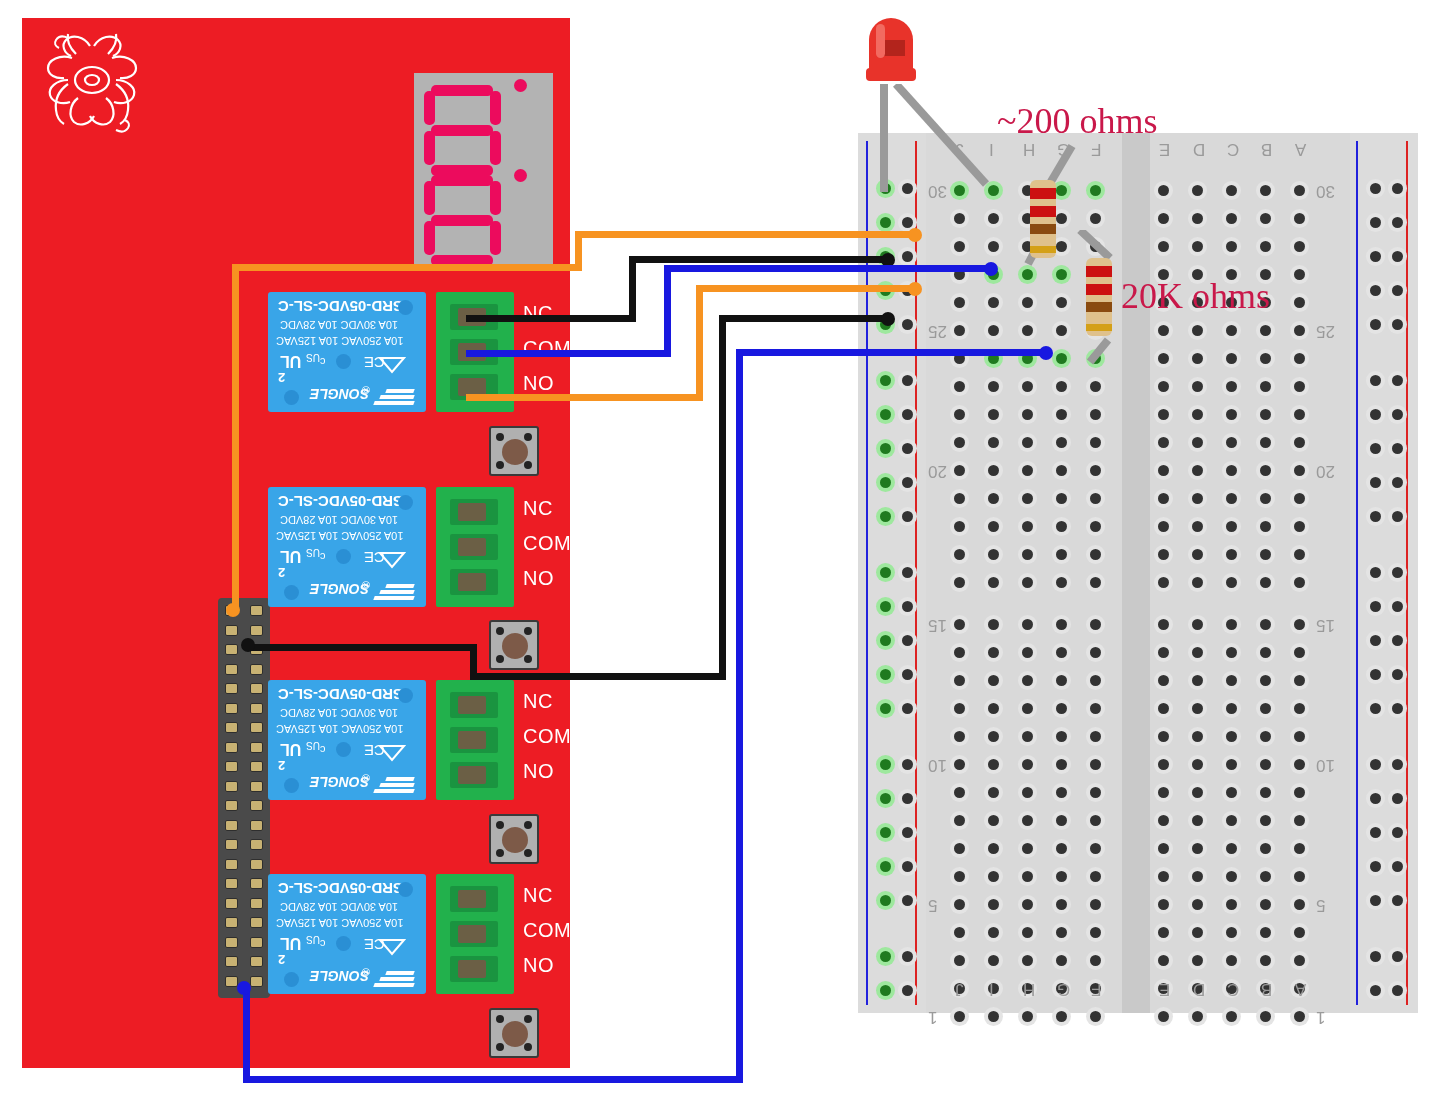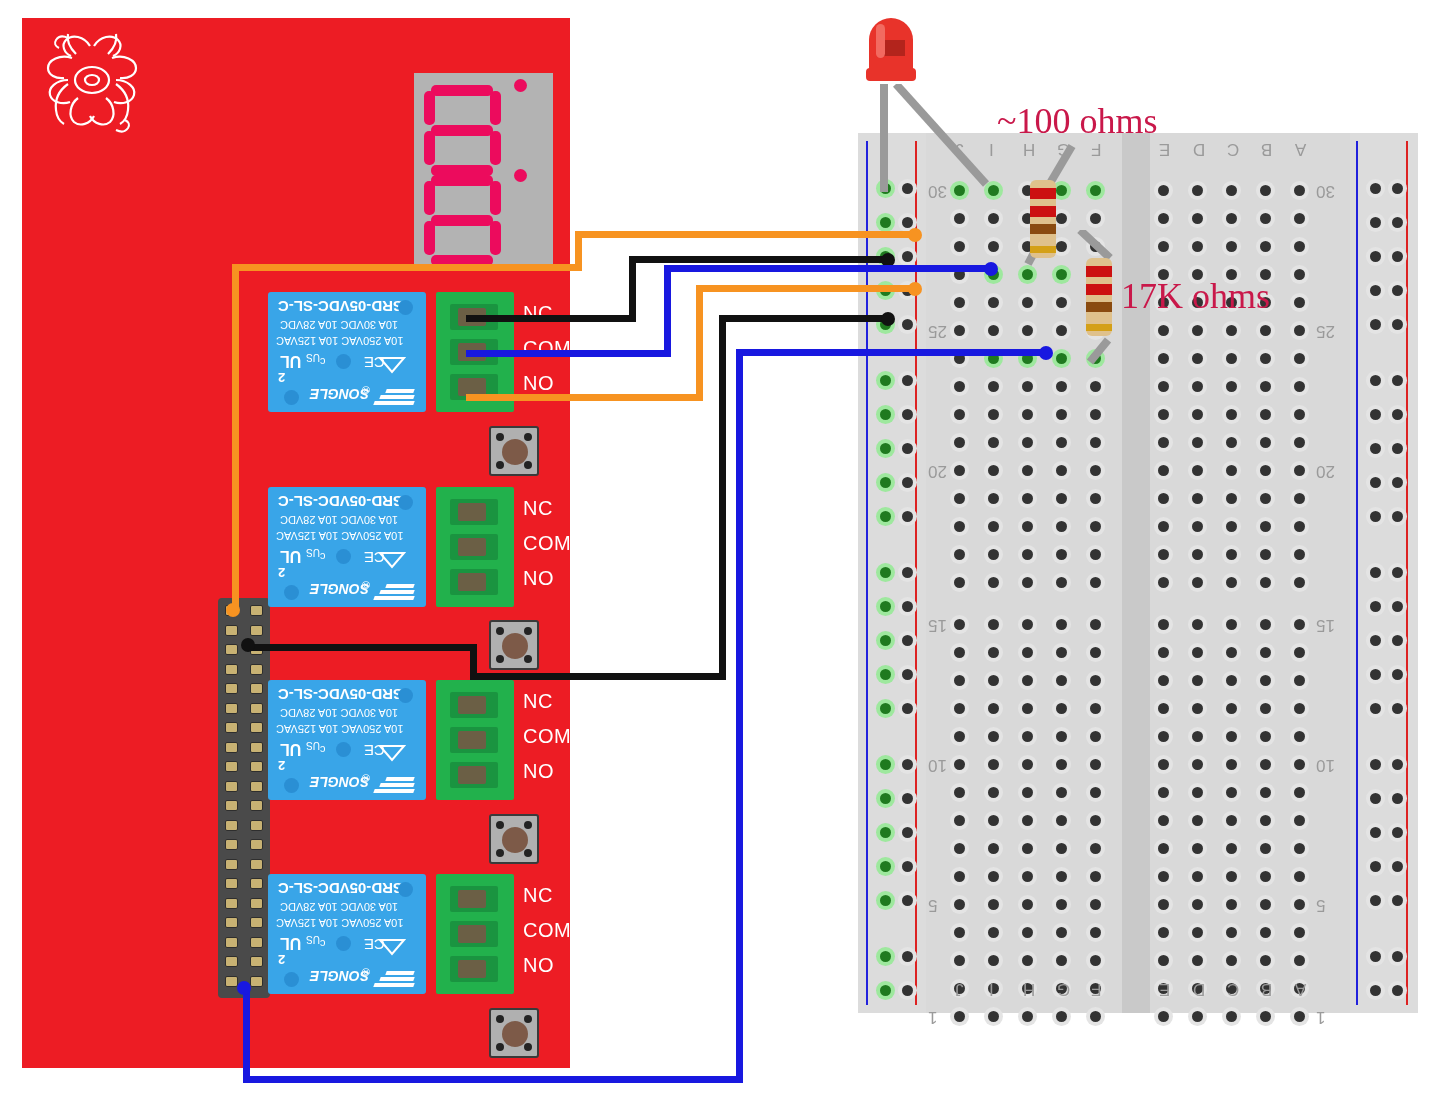--- a/index.html
+++ b/index.html
@@ -880,16 +880,16 @@
     <path d="M50 28 L20 0" stroke="#9a9a9a" stroke-width="8" fill="none"></path>
     <path d="M48 110 L30 132" stroke="#9a9a9a" stroke-width="8" fill="none"></path>
   </svg>
   <div class="res abs" style="left:1086px;top:258px;height:78px;">
     <b style="top:8px;height:11px;background:#cc1111;"></b>
     <b style="top:26px;height:11px;background:#cc1111;"></b>
     <b style="top:44px;height:10px;background:#8a4b10;"></b>
     <b style="top:66px;height:7px;background:#d4a017;"></b>
   </div>
 
-  <div class="ohm-label abs" style="left:997px;top:100px;">~100 ohms</div>
-  <div class="ohm-label abs" style="left:1121px;top:275px;">17K ohms</div>
+  <div class="ohm-label abs" style="left:997px;top:100px;">~200 ohms</div>
+  <div class="ohm-label abs" style="left:1121px;top:275px;">20K ohms</div>
 
 </div>
 
 </body></html>

